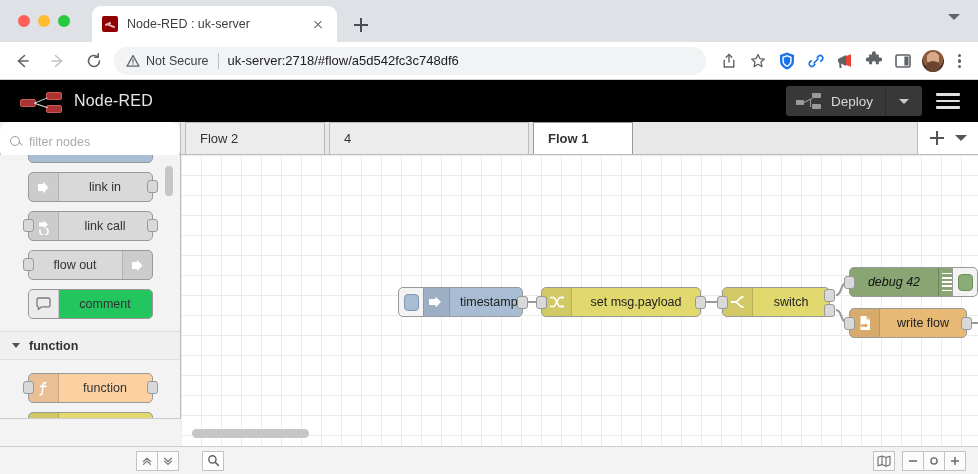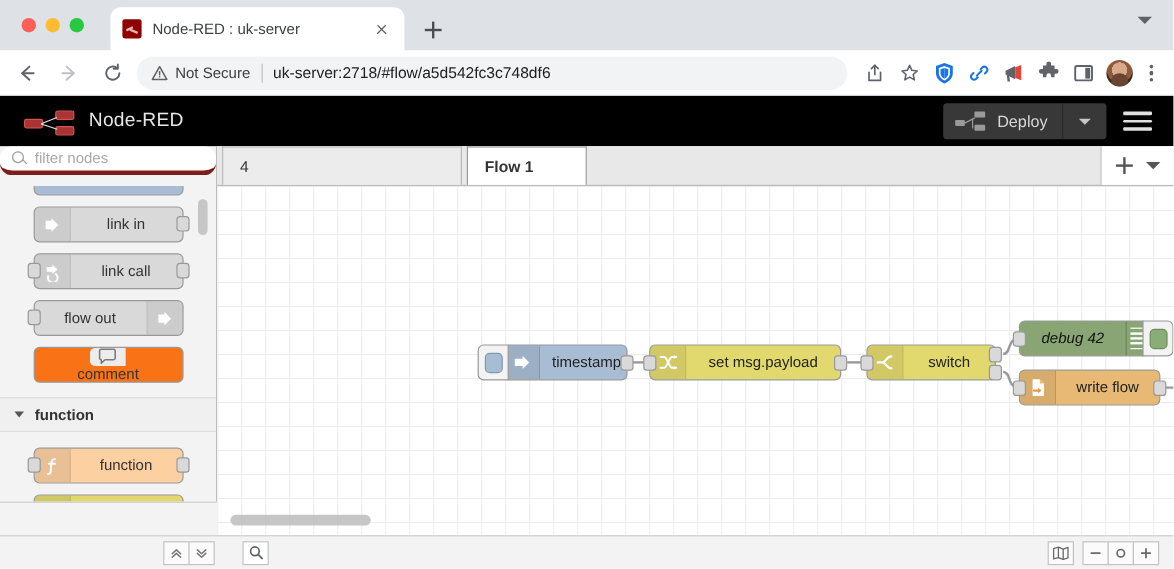--- a/index.html
+++ b/index.html
@@ -130,21 +130,21 @@
 
   
   .main { position: absolute; top: 122px; left: 0; width: 978px; height: 324px; }
 
   
   .palette {
     position: absolute; left: 0; top: 0; width: 181px; height: 324px;
     background: #f3f3f3; border-right: 1px solid #bbb;
   }
   .filter-box {
-    height: 24px; background: #fff; border-bottom: 4px solid #7f1d1d;
+    height: 40px; background: #fff; border-bottom: 1px solid #7f1d1d;
     display: flex; align-items: center; padding: 0 10px; border-radius: 10px;
   }
   .filter-box .mag { width: 12px; height: 12px; position: relative; flex:0 0 12px; }
   .filter-box .mag::before{content:"";position:absolute;left:0;top:0;width:8px;height:8px;border:1.4px solid #9a9a9a;border-radius:50%;}
   .filter-box .mag::after{content:"";position:absolute;left:7.5px;top:7.5px;width:4.5px;height:1.4px;background:#9a9a9a;transform:rotate(45deg);}
   .filter-input { margin-left: 7px; font-size: 12.5px; color: #aaa; }
 
   .palette-scroll {
     position:absolute; top: 33px; left:0; right:0; bottom:0; overflow:hidden; background:#f3f3f3;
   }
@@ -459,21 +459,21 @@
         <div class="pal-node" style="background:#d9d9d9;">
           <div class="lbl">flow out</div>
           <div class="icon-cell right">
             <svg width="17" height="17" viewBox="0 0 17 17">
                 <path d="M3 5 H8 L8 2.8 L13.5 8.5 L8 14.2 L8 12 H3 Z" fill="#fff"></path>
               </svg>
           </div>
           <div class="port in"></div>
         </div>
 
-        <div class="pal-node" style="background:#f97316;flex-direction:column;">
+        <div class="pal-node" style="background:#22c55e;">
           <div class="icon-cell" style="background:#ececec;">
             <svg width="17" height="15" viewBox="0 0 17 15">
                 <path d="M2 2.4 A1.4 1.4 0 0 1 3.4 1 H13.6 A1.4 1.4 0 0 1 15 2.4 V8.4 A1.4 1.4 0 0 1 13.6 9.8 H6.5 L3.4 12.6 V9.8 A1.4 1.4 0 0 1 2 8.4 Z" fill="none" stroke="#7a7a7a" stroke-width="1.3" stroke-linejoin="round"></path>
               </svg>
           </div>
           <div class="lbl">comment</div>
         </div>
 
         <div class="pal-cat">
           <span class="chev"></span>
@@ -503,20 +503,23 @@
           <div class="port out"></div>
         </div>
       </div>
 
       <div class="pal-vscroll"></div>
       <div class="pal-footer"></div>
     </div>
 
     <div class="canvas-wrap">
       <div class="tabbar">
+        <div class="flowtab">
+          <span>Flow 2</span>
+        </div>
         <div class="flowtab" style="min-width:200px;">
           <span>4</span>
         </div>
         <div class="flowtab active" style="min-width:100px;">
           <span>Flow 1</span>
         </div>
         <div class="tabbar-right">
           <div class="tb-plus"></div>
           <div class="tb-caret"></div>
         </div>

